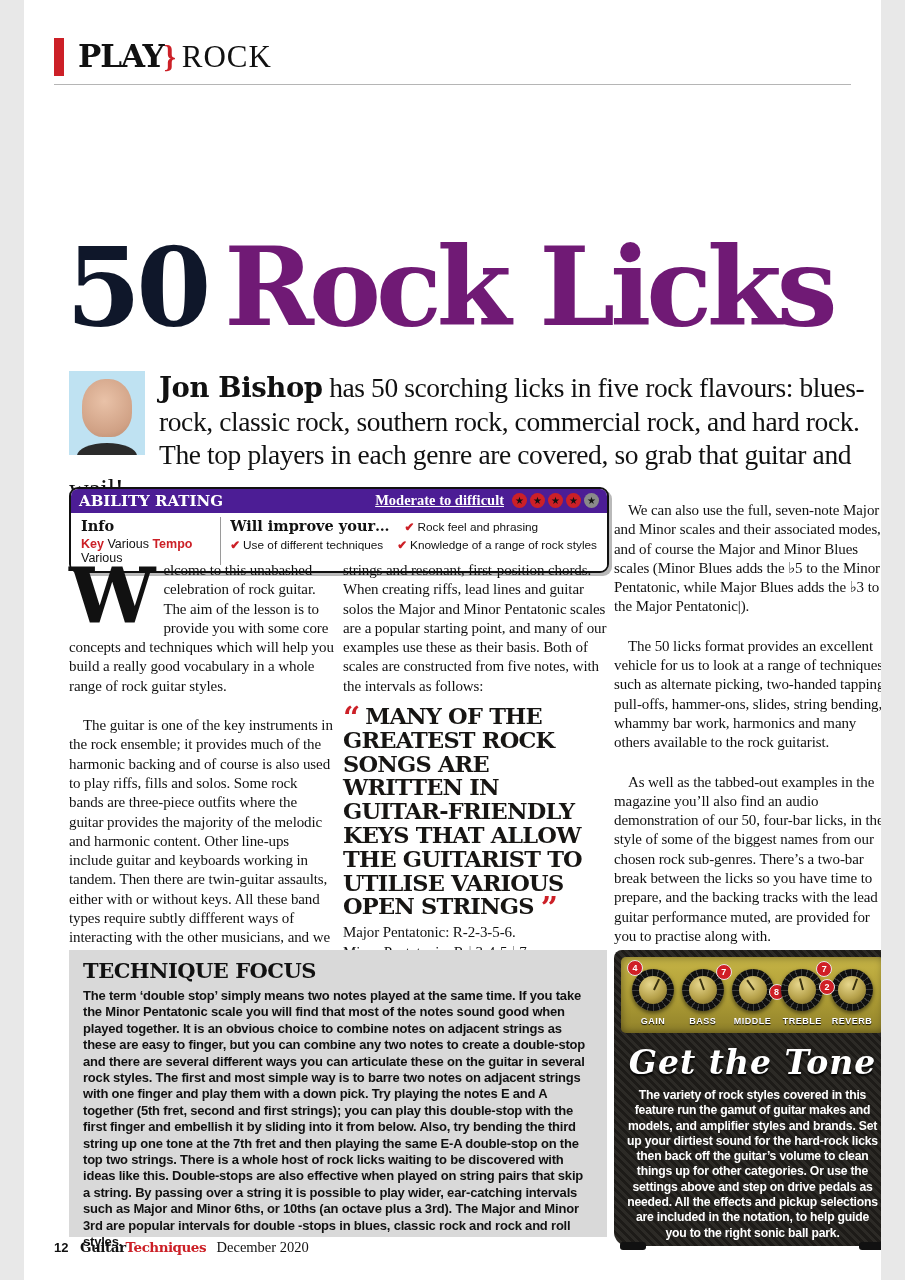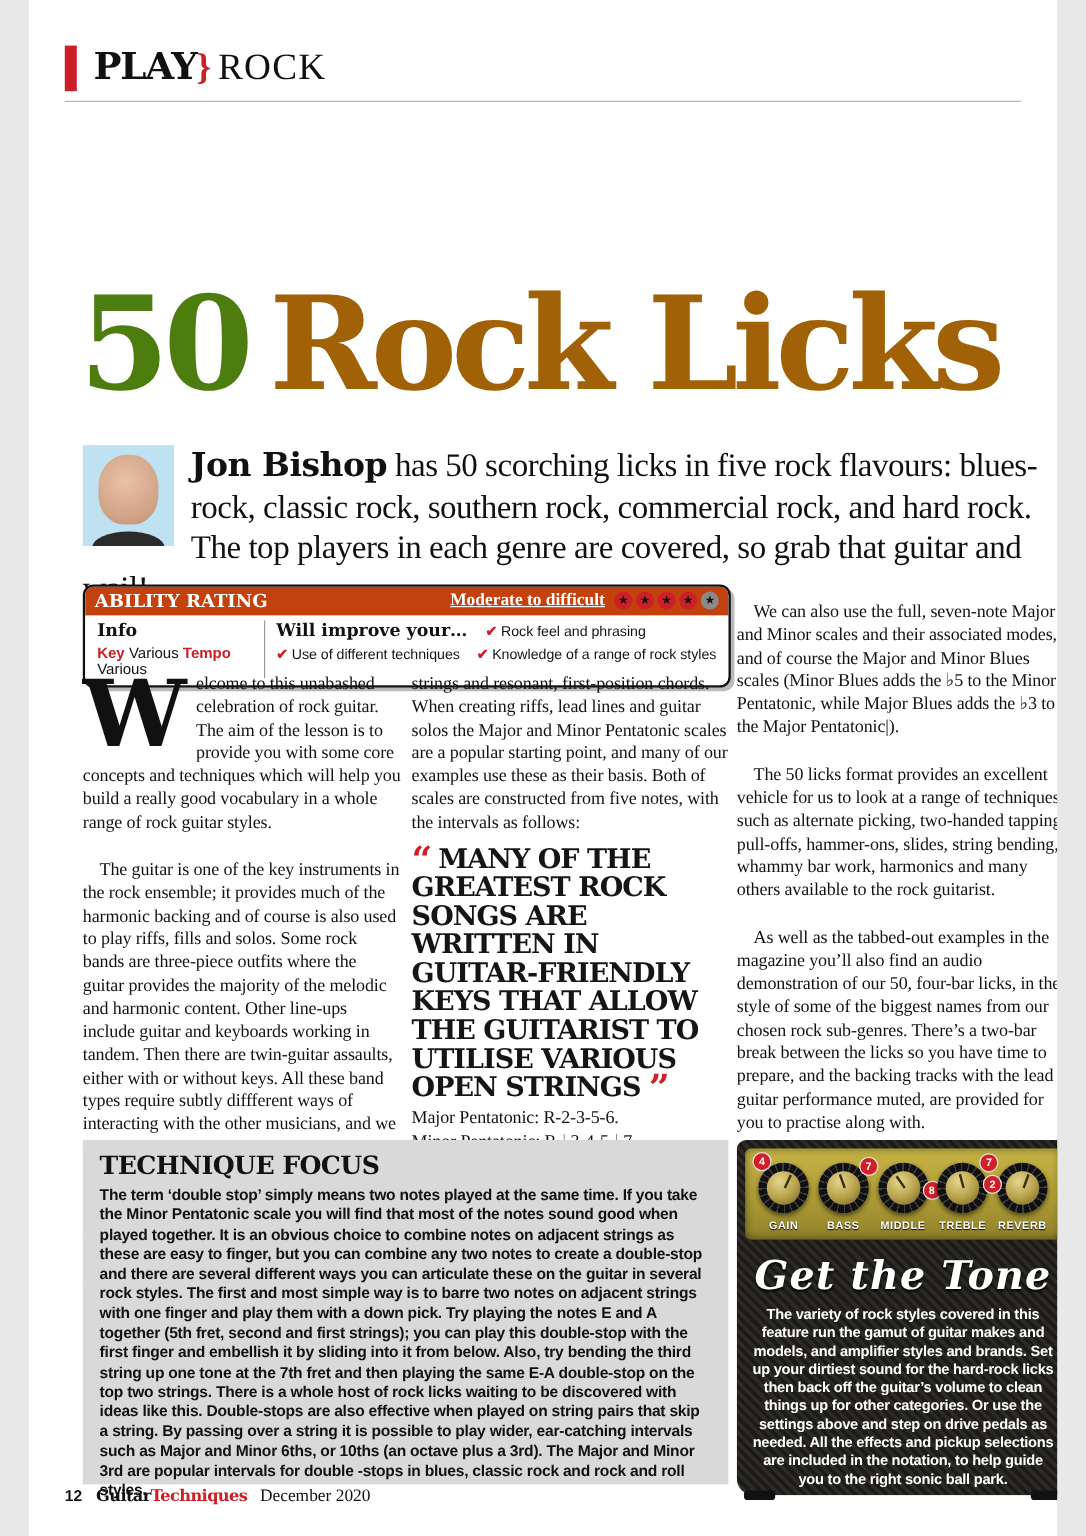--- a/index.html
+++ b/index.html
@@ -9,34 +9,34 @@
   .masthead{position:absolute;left:30px;top:38px;right:30px;height:40px;}
   .mast-redbar{position:absolute;left:0;top:0;width:10px;height:38px;background:#cc2027;}
   .mast-text{position:absolute;left:24px;top:0;font-size:31px;line-height:36px;letter-spacing:-1px;}
   .mast-play{font-weight:900;font-family:"DejaVu Serif",serif;}
   .mast-brace{color:#cc2027;font-weight:700;}
   .mast-rock{font-family:"Liberation Serif",serif;font-weight:400;letter-spacing:1px;}
   .mast-rule{position:absolute;left:0;top:46px;right:0;height:1px;background:#b5b5b5;}
   
   .headline{position:absolute;left:42px;top:233px;width:830px;white-space:nowrap;
             font-family:"DejaVu Serif",serif;font-weight:900;font-size:108px;line-height:108px;letter-spacing:-5px;}
-  .headline .num{color:#4d7c0f;margin-right:18px;}
-  .headline .txt{color:#a16207;}
+  .headline .num{color:#0f172a;margin-right:18px;}
+  .headline .txt{color:#701a75;}
   
   .standfirst{position:absolute;left:45px;top:371px;width:822px;}
   .author-photo{float:left;width:76px;height:84px;margin-right:14px;background:#bfe2f2;position:relative;overflow:hidden;}
   .author-photo .head{position:absolute;left:13px;top:8px;width:50px;height:58px;border-radius:46% 46% 42% 42%;
         background:radial-gradient(circle at 45% 38%,#e9c2a8,#d0a185 70%,#b98a6d);}
   .author-photo .body{position:absolute;left:8px;bottom:-14px;width:60px;height:26px;border-radius:50% 50% 0 0;background:#2b2b2b;}
   .stand-text{font-size:27.5px;line-height:33.5px;letter-spacing:-0.4px;}
   .stand-author{font-weight:900;font-family:"DejaVu Serif",serif;}
   
   .ability{position:absolute;left:45px;top:487px;width:536px;border:2px solid #111;border-radius:9px;
            box-shadow:3px 3px 0 #b9b9b9;background:#fff;overflow:hidden;}
-  .ability-head{background:#c2410c;color:#fff;display:flex;align-items:center;padding:2px 8px 3px;height:19px;}
+  .ability-head{background:#4c1d95;color:#fff;display:flex;align-items:center;padding:2px 8px 3px;height:19px;}
   .ability-title{font-weight:900;font-family:"DejaVu Serif",serif;font-size:15px;letter-spacing:0;}
   .ability-level{margin-left:auto;font-weight:700;font-size:14.5px;text-decoration:underline;}
   .stars{display:flex;gap:3px;margin-left:8px;}
   .star{width:15px;height:15px;border-radius:50%;background:#cc2027;color:#111;font-size:10px;line-height:15px;
         text-align:center;display:inline-block;}
   .star.off{background:#8a8a8a;}
   .ability-body{display:flex;padding:4px 10px 6px;background:#fff;}
   .ab-left{width:195px;}
   .ab-div{width:1px;background:#9a9a9a;margin:0 10px 0 0;}
   .ab-right{flex:1;}

